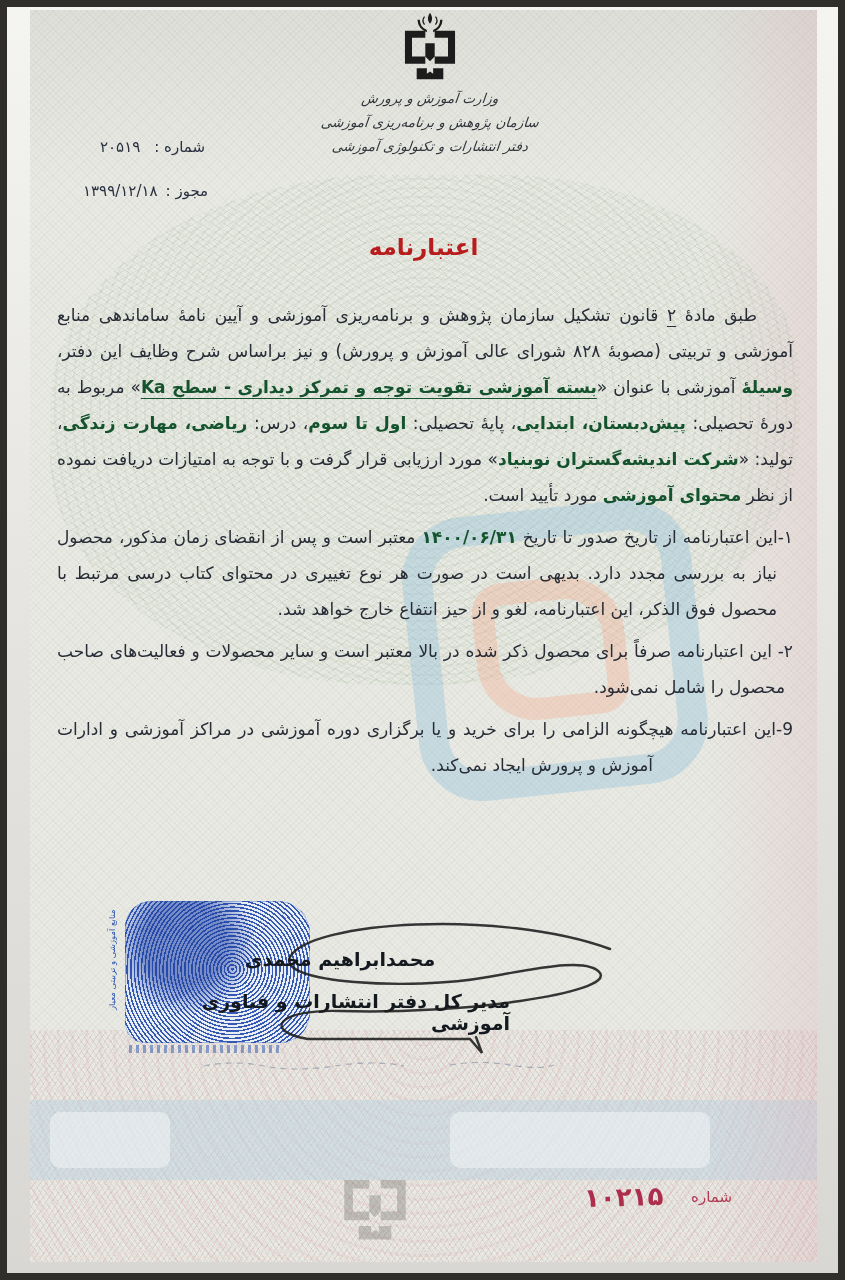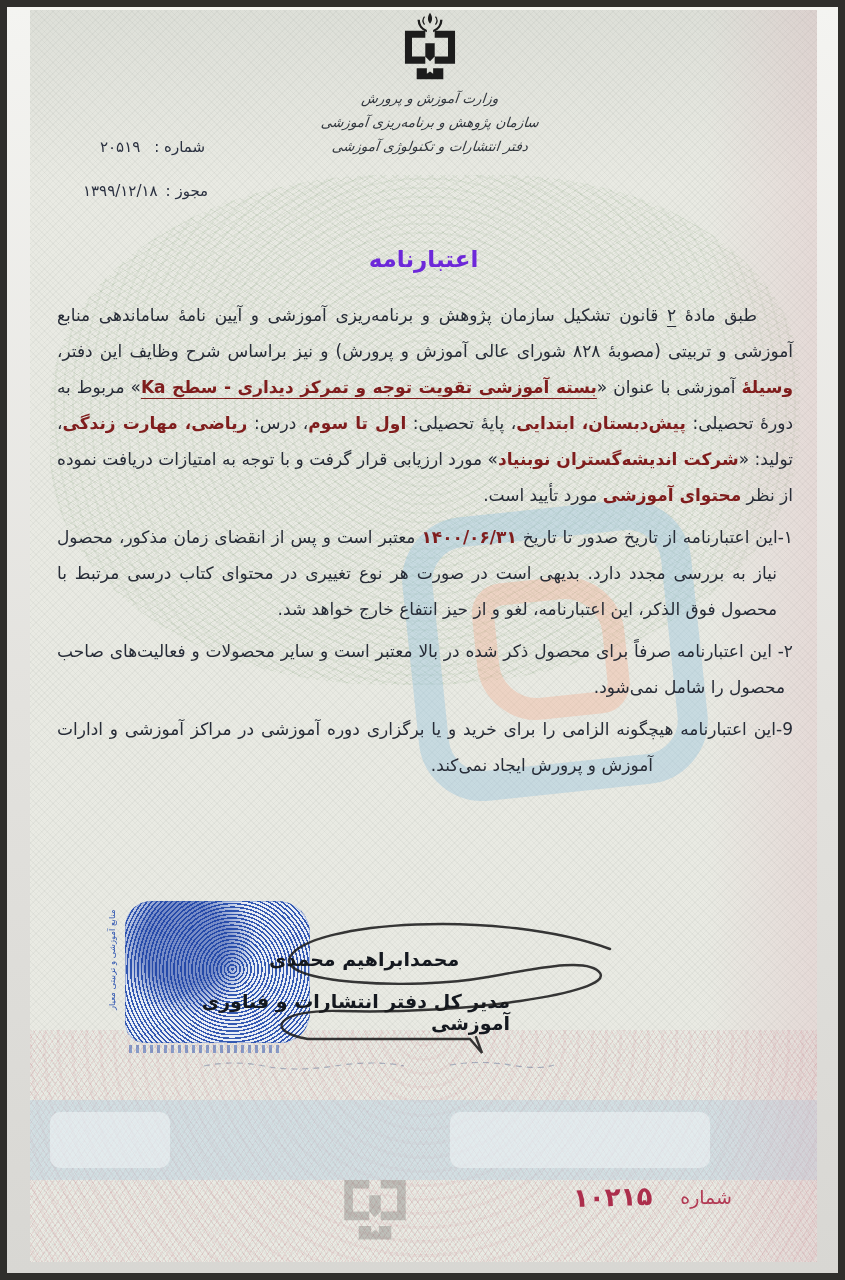--- a/index.html
+++ b/index.html
@@ -46,60 +46,60 @@
   .org-lines { position:absolute; left:200px; top:76px; width:400px; text-align:center; direction:rtl; }
   .org-lines .ln { font-family:"DejaVu Serif", serif; font-style:italic; font-size:13.5px; line-height:24px;
     color:#31363d; transform:skewX(-6deg); }
 
   .meta-line { position:absolute; display:flex; direction:rtl; gap:14px; align-items:baseline;
     font-size:15px; color:#2a3040; }
   .meta-num  { left:70px; top:128px; }
   .meta-date { left:53px; top:172px; gap:8px; }
   .meta-line .val { letter-spacing:1px; }
 
-  .doc-title { position:absolute; left:0; width:787px; top:236px; text-align:center; direction:rtl;
-    font-size:23px; font-weight:bold; color:#6d28d9; letter-spacing:.5px; }
+  .doc-title { position:absolute; left:0; width:787px; top:224px; text-align:center; direction:rtl;
+    font-size:23px; font-weight:bold; color:#b91c1c; letter-spacing:.5px; }
 
   
   .body-text { position:absolute; left:27px; right:24px; top:287px; direction:rtl; text-align:justify;
     font-size:17px; line-height:36px; color:#272c37; }
   .body-text p { margin-bottom:6px; }
   .intro { text-indent:36px; }
-  .b { font-weight:bold; color:#7f1d1d; }
+  .b { font-weight:bold; color:#14532d; }
   .u { text-decoration:underline; text-underline-offset:5px; }
   .it1 { padding-right:16px;  text-indent:-16px; }
   .it2 { padding-right:8px;   text-indent:-8px; }
   .it4 { padding-right:96px;  text-indent:-96px; }
   .it5 { padding-right:140px; text-indent:-140px; }
 
   
   .stamp { position:absolute; left:75px; top:891px; width:205px; height:152px; }
   .stamp .square { position:absolute; left:20px; top:0; right:0; bottom:10px; border-radius:26px 32px 30px 20px;
     background:
       radial-gradient(circle at 32% 30%, rgba(25,60,160,.55) 0 26%, transparent 45%),
       repeating-radial-gradient(circle at 58% 48%, rgba(43,82,176,.95) 0 1.5px, rgba(233,238,247,.92) 1.5px 3.6px);
     box-shadow:0 0 0 1px rgba(43,82,176,.35) inset; }
   .stamp .vtext { position:absolute; left:2px; top:8px; height:136px; width:16px;
     writing-mode:vertical-rl; transform:rotate(180deg);
     font-size:8.5px; color:#2b52b0; letter-spacing:1px; direction:rtl; white-space:nowrap; overflow:hidden; }
   .stamp .fringe { position:absolute; left:24px; right:30px; bottom:0; height:8px;
     background:repeating-linear-gradient(90deg, rgba(43,82,176,.5) 0 3px, transparent 3px 7px); }
 
   .sig-name { position:absolute; left:215px; top:938px; width:260px; direction:rtl; text-align:left;
-    font-size:19px; font-weight:bold; color:#14181f; z-index:2;padding-left:24px; }
+    font-size:19px; font-weight:bold; color:#14181f; z-index:2; }
   .sig-role { position:absolute; left:110px; top:980px; width:370px; direction:rtl; 
     font-size:19px; font-weight:bold; color:#14181f; z-index:2; }
   .scribble { position:absolute; left:140px; top:905px; width:470px; height:150px; z-index:3; }
   .annot { position:absolute; left:170px; top:1048px; width:360px; height:14px; z-index:1; opacity:.4; }
 
   
   .foot-logo { position:absolute; left:297px; top:1141px; width:96px; height:100px; opacity:.30; }
   .serial { position:absolute; left:462px; top:1172px; width:240px; display:flex; direction:rtl;
     align-items:center; gap:28px; }
-  .serial .lbl { font-size:19px; color:#b23a54; }
+  .serial .lbl { font-size:15px; color:#b23a54; }
   .serial .val { font-size:26px; font-weight:bold; color:#ac2e4c; letter-spacing:3px; transform:rotate(-1.5deg); }
 </style>
 </head>
 <body>
 
 <div class="photo">
   <div class="mat"></div>
   <div class="paper">
 
     <div class="tex-base"></div>

